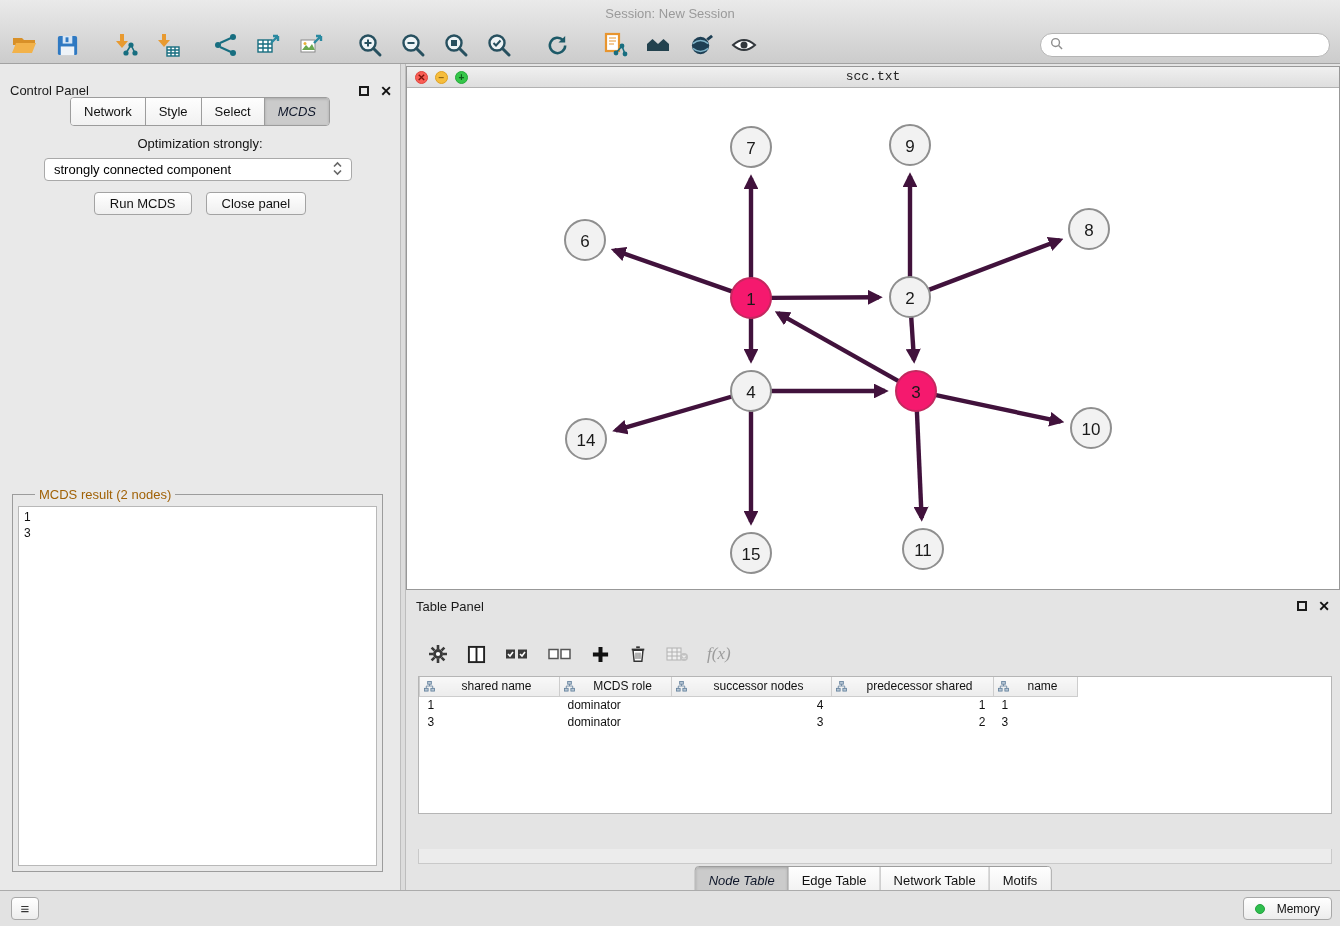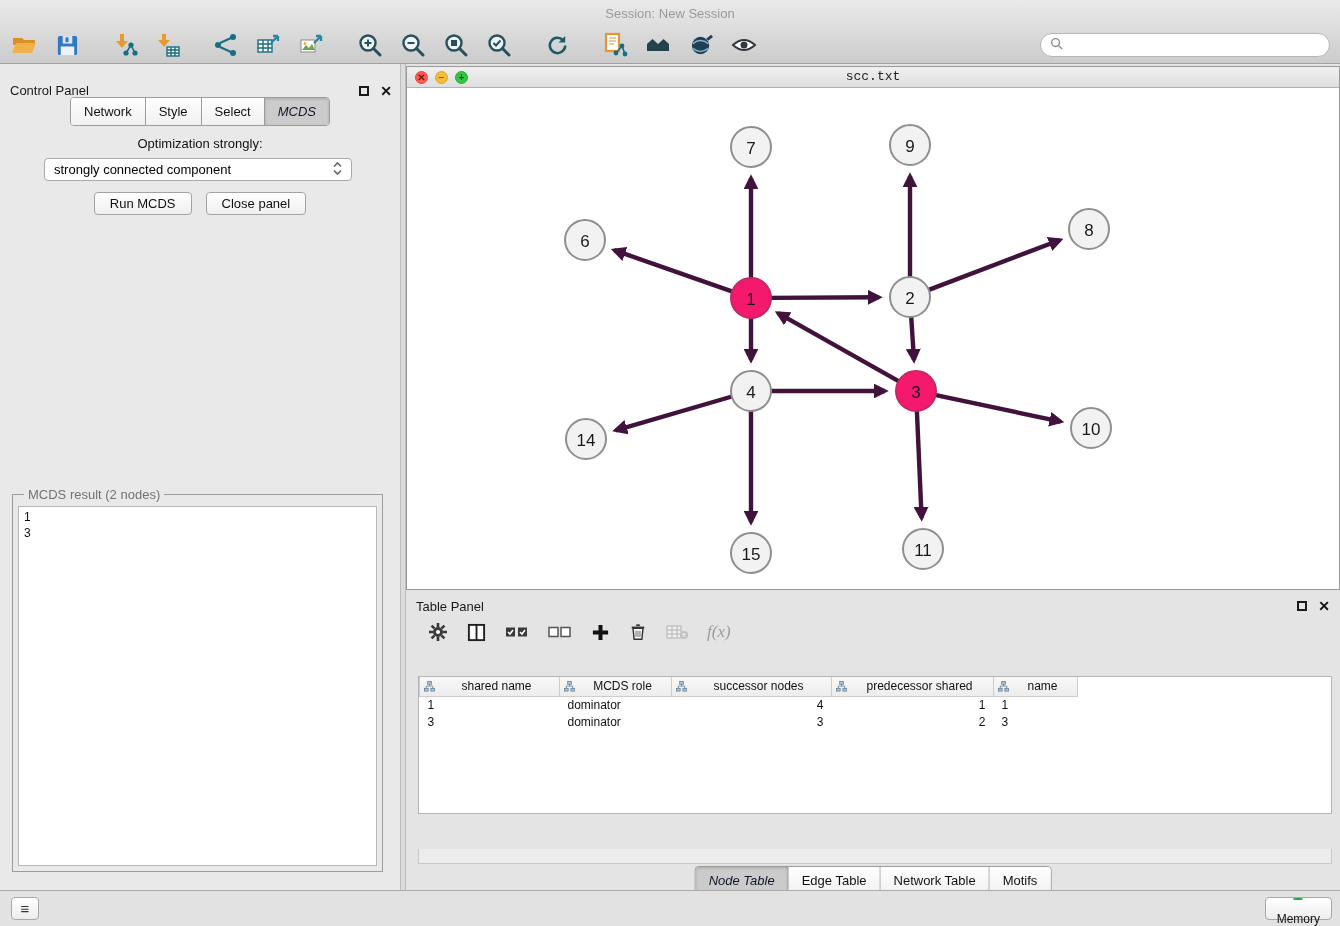--- a/index.html
+++ b/index.html
@@ -40,21 +40,21 @@
   .seg.active { background:#cbcbcb; color:#0f172a; box-shadow:inset 0 1px 3px rgba(0,0,0,.18);font-style:italic; }
   .opt-label { position:absolute; top:72px; width:100%; text-align:center; font-size:13px; color:#111; }
   .dropdown { position:absolute; top:94px; left:44px; width:308px; height:23px; background:#fff;
     border:1px solid #a9a9a9; border-radius:4px; font-size:13px; display:flex; align-items:center; padding:0 9px; }
   .dd-arrows { margin-left:auto; }
   .cp-buttons { position:absolute; top:128px; width:100%; display:flex; justify-content:center; gap:14px; }
   .btn { padding:3px 15px; font-size:13px; color:#111; border:1px solid #a3a3a3; border-radius:4px;
     background:linear-gradient(#ffffff,#efefef); }
   .result-box { position:absolute; left:12px; right:17px; top:430px; bottom:18px;
     border:1px solid #9c9c9c; background:#e9e9e9; }
-  .result-legend { position:absolute; top:-8px; left:11px; background:#e9e9e9; padding:0 4px; font-size:13px; color:#737373; }
+  .result-legend { position:absolute; top:-8px; left:22px; background:#e9e9e9; padding:0 4px; font-size:13px; color:#a16207; }
   .result-inner { position:absolute; top:11px; left:5px; right:5px; bottom:5px; background:#fff;
     border:1px solid #b8b8b8; font-size:12px; padding:2px 5px; overflow:hidden; }
   .result-line { line-height:16px; color:#111; }
 
   
   .right { position:absolute; left:406px; top:64px; width:934px; height:826px; background:#e4e4e4; }
 
   
   .network-window { position:absolute; left:0; top:2px; width:934px; height:524px;
     border:1px solid #989898; background:#fff; }
@@ -66,21 +66,21 @@
   .light.yellow { background:#f6bd3c; color:#8a6313; border:1px solid #dfa123; }
   .light.green { background:#35c649; color:#0d5f1c; border:1px solid #24a939; }
   .nw-title { text-align:center; line-height:20px; font-size:13px; color:#222;font-family:Liberation Mono, monospace; }
   .nw-canvas { position:absolute; top:21px; left:0; width:932px; height:501px; background:#fff; }
   .nw-canvas svg { display:block; }
   .nw-canvas text { font-family:"Liberation Sans",sans-serif; }
 
   
   .table-panel { position:absolute; left:0; top:531px; width:934px; height:295px; }
   .tp-header { position:absolute; top:2px; left:10px; right:10px; height:18px; display:flex; align-items:center;gap:8px; }
-  .tp-toolbar { position:absolute; top:20px; left:22px; height:34px; display:flex; align-items:center; gap:19px; }
+  .tp-toolbar { position:absolute; top:42px; left:22px; height:34px; display:flex; align-items:center; gap:19px; }
   .tp-icon { display:flex; align-items:center; justify-content:center; height:24px; }
   .fx-label { font-family:"Liberation Serif",serif; font-style:italic; font-size:17px; color:#9c9c9c; }
   .tp-table-wrap { position:absolute; top:81px; left:12px; right:8px; height:138px; background:#fff;
     border:1px solid #b5b5b5; overflow:hidden; }
   table.node-table { border-collapse:collapse; font-size:12px; table-layout:fixed; }
   table.node-table th { position:relative; height:19px; font-weight:normal; font-size:12px; color:#111;
     background:linear-gradient(#f8f8f8,#ececec); border:1px solid #cdcdcd; border-top:none; padding:0 4px 0 18px; text-align:center; }
   table.node-table th .sort-ic { position:absolute; left:4px; top:4px; }
   table.node-table td { height:17px; padding:0 8px; color:#111; white-space:nowrap; overflow:hidden; }
   .al { text-align:left; } .ar { text-align:right; }
@@ -88,21 +88,21 @@
     border:1px solid #c9c9c9; border-top:none; }
   .tp-tabs { position:absolute; top:271px; left:50%; transform:translateX(-50%); }
 
   
   .statusbar { position:absolute; left:0; bottom:0; width:100%; height:36px; background:#e2e2e2;
     border-top:1px solid #ababab; }
   .sb-left-btn { position:absolute; left:11px; top:6px; width:28px; height:23px; border:1px solid #a8a8a8;
     border-radius:4px; background:linear-gradient(#ffffff,#ededed); text-align:center; line-height:21px;
     font-size:15px; color:#333; }
   .memory-btn { position:absolute; right:8px; top:6px; height:23px; border:1px solid #a8a8a8; border-radius:4px;
-    background:linear-gradient(#ffffff,#ededed); display:flex; align-items:center; gap:12px; padding:0 11px; font-size:12px; color:#111;flex-direction:column; }
+    background:linear-gradient(#ffffff,#ededed); display:flex; align-items:center; gap:12px; padding:0 11px; font-size:12px; color:#111; }
   .mem-dot { width:10px; height:10px; border-radius:50%; background:#2fbe4e; border:1px solid #23a23f; }
 </style>
 </head>
 <body>
 
 <div class="app">
 
   <div class="titlebar">
     <span>Session: New Session</span>
   </div>

